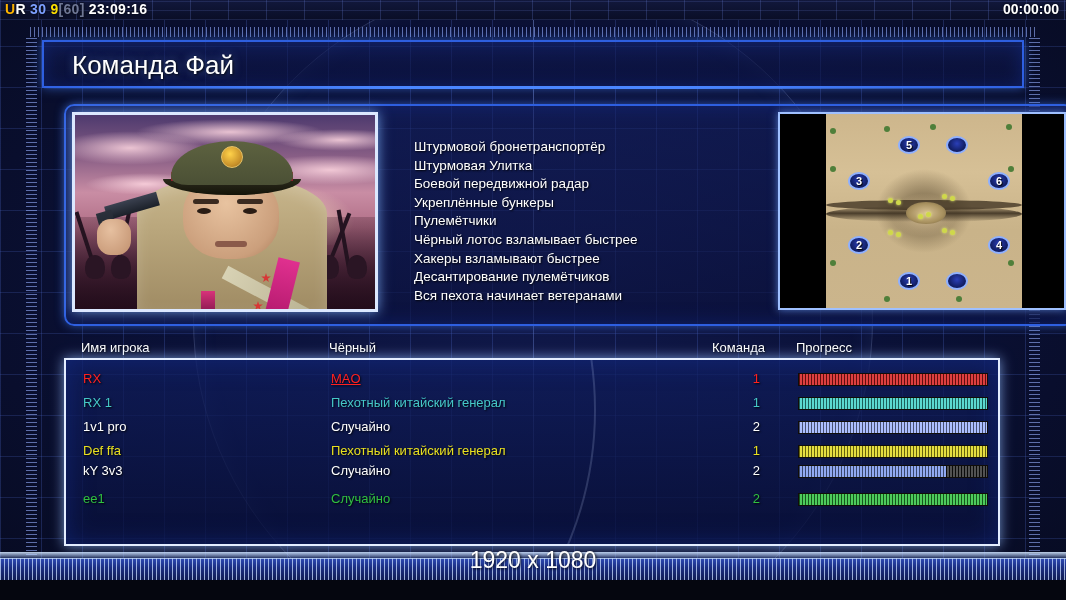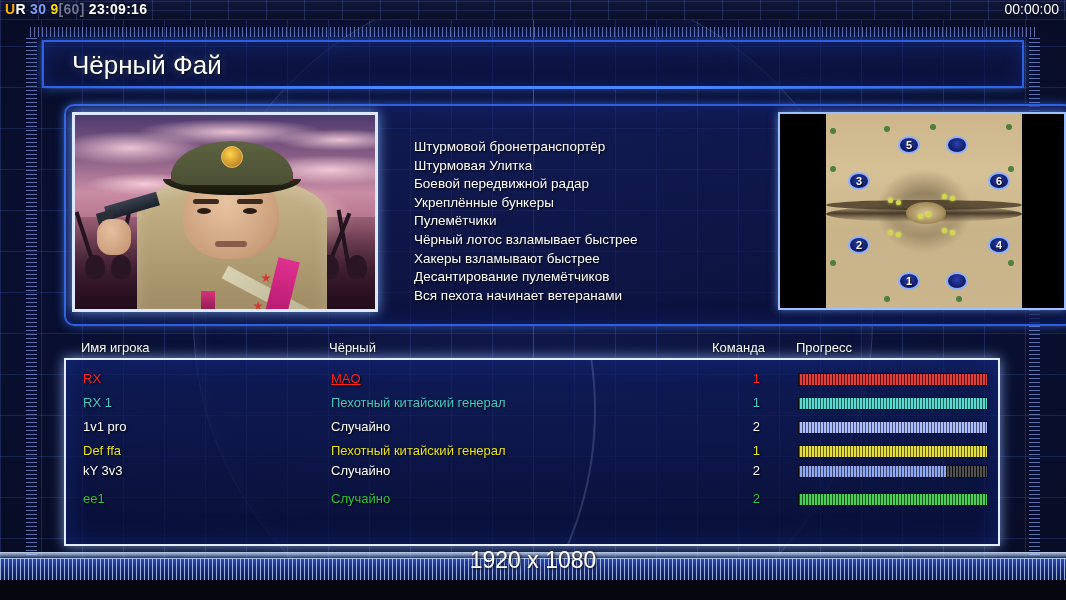--- a/index.html
+++ b/index.html
@@ -21,21 +21,21 @@
     z-index: 40;
     padding-left: 32px;
   }
   .topbar-left {
     position:absolute; left:5px; top:1px;
     font-size:14px; font-weight:bold; letter-spacing:.3px; white-space:nowrap;
     text-shadow: 0 0 3px rgba(0,0,0,.9);
   }
   .topbar-right {
     position:absolute; right:7px; top:1px;
-    font-size:14px; font-weight:normal; color:#ffffff;
+    font-size:14px; font-weight:bold; color:#ffffff;
     text-shadow: 0 0 3px rgba(0,0,0,.9);
   }
   .tb-u { color:#ffb400; } .tb-r { color:#ffffff; }
   .tb-30 { color:#7da0ff; } .tb-9 { color:#ffe000; }
   .tb-br { color:#6e7694; } .tb-time { color:#ffffff; }
 
   
   .bg {
     position:absolute; left:0; top:20px; width:1066px; height:560px;
     background:
@@ -328,21 +328,21 @@
     <div class="bg-circle"></div>
     <div class="bg-vline"></div>
     <div class="ruler-h-top"></div>
     <div class="ruler-v left"></div>
     <div class="ruler-v right"></div>
     <div class="ruler-bottom2"></div>
     <div class="ruler-bottom"></div>
   </div>
 
   <div class="panel title-panel">
-    <div class="title-text">Чёрный Фай</div>
+    <div class="title-text">Команда Фай</div>
     <div class="title-underline"></div>
   </div>
 
   <div class="panel info-panel">
 
     <div class="portrait-frame">
       <div class="portrait">
         <div class="cloud c1"></div>
           <div class="cloud c2"></div>
           <div class="cloud c3"></div>

